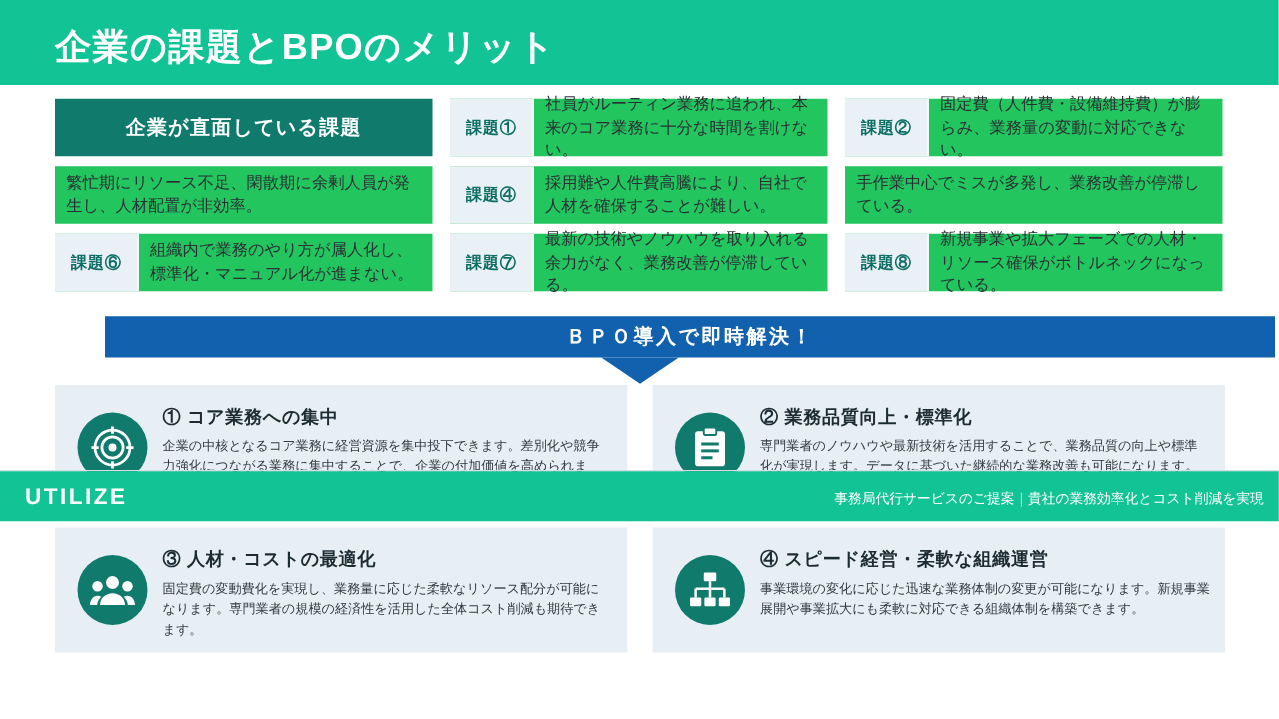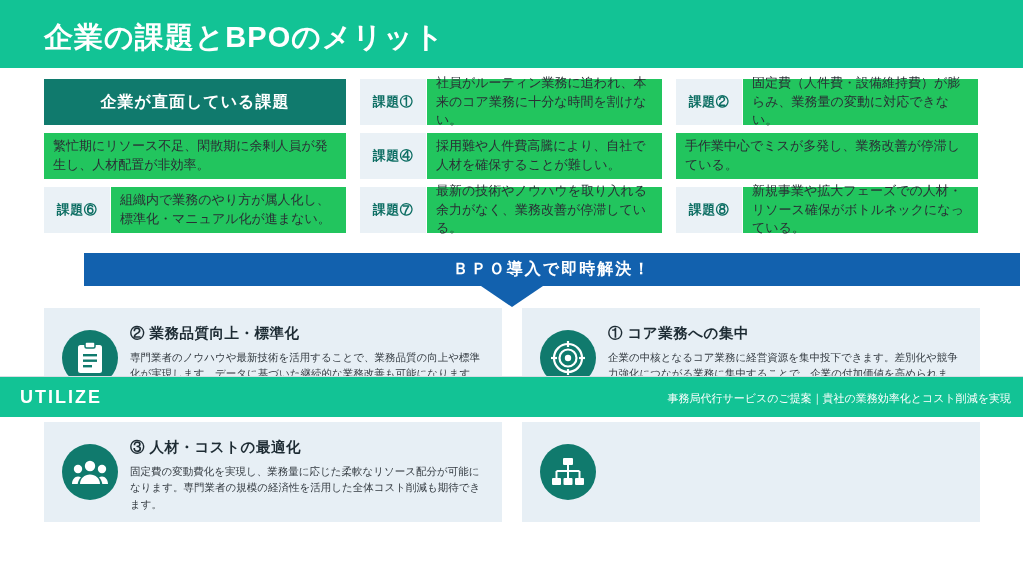--- a/index.html
+++ b/index.html
@@ -263,52 +263,52 @@
         <div class="issue-text">新規事業や拡大フェーズでの人材・リソース確保がボトルネックになっている。</div>
       </div>
     </div>
 
   </div>
 
   <div class="banner">ＢＰＯ導入で即時解決！</div>
   <div class="banner-arrow"></div>
 
   <div class="benefits">
-
-    <div class="benefit">
-      <div class="benefit-icon">
-        <svg width="32" height="34" viewBox="0 0 32 34">
-          <rect x="4" y="4" width="24" height="28" rx="2.5" fill="#ffffff"></rect>
-          <rect x="11" y="1" width="10" height="6" rx="1.5" fill="#ffffff" stroke="#107a6d" stroke-width="1.5"></rect>
-          <rect x="9" y="13" width="14" height="2.4" fill="#107a6d"></rect>
-          <rect x="9" y="18.5" width="14" height="2.4" fill="#107a6d"></rect>
-          <rect x="9" y="24" width="9" height="2.4" fill="#107a6d"></rect>
-        </svg>
-      </div>
-      <div class="benefit-body">
-        <div class="benefit-title">② 業務品質向上・標準化</div>
-        <div class="benefit-text">専門業者のノウハウや最新技術を活用することで、業務品質の向上や標準化が実現します。データに基づいた継続的な業務改善も可能になります。</div>
-      </div>
-    </div>
 
     <div class="benefit">
       <div class="benefit-icon">
         <svg width="34" height="34" viewBox="0 0 34 34">
           <circle cx="17" cy="17" r="14" fill="none" stroke="#ffffff" stroke-width="2.2"></circle>
           <circle cx="17" cy="17" r="8.5" fill="none" stroke="#ffffff" stroke-width="2.2"></circle>
           <circle cx="17" cy="17" r="3.2" fill="#ffffff"></circle>
           <line x1="17" y1="0" x2="17" y2="6" stroke="#ffffff" stroke-width="2.2"></line>
           <line x1="17" y1="28" x2="17" y2="34" stroke="#ffffff" stroke-width="2.2"></line>
           <line x1="0" y1="17" x2="6" y2="17" stroke="#ffffff" stroke-width="2.2"></line>
           <line x1="28" y1="17" x2="34" y2="17" stroke="#ffffff" stroke-width="2.2"></line>
         </svg>
       </div>
       <div class="benefit-body">
         <div class="benefit-title">① コア業務への集中</div>
         <div class="benefit-text">企業の中核となるコア業務に経営資源を集中投下できます。差別化や競争力強化につながる業務に集中することで、企業の付加価値を高められます。</div>
+      </div>
+    </div>
+
+    <div class="benefit">
+      <div class="benefit-icon">
+        <svg width="32" height="34" viewBox="0 0 32 34">
+          <rect x="4" y="4" width="24" height="28" rx="2.5" fill="#ffffff"></rect>
+          <rect x="11" y="1" width="10" height="6" rx="1.5" fill="#ffffff" stroke="#107a6d" stroke-width="1.5"></rect>
+          <rect x="9" y="13" width="14" height="2.4" fill="#107a6d"></rect>
+          <rect x="9" y="18.5" width="14" height="2.4" fill="#107a6d"></rect>
+          <rect x="9" y="24" width="9" height="2.4" fill="#107a6d"></rect>
+        </svg>
+      </div>
+      <div class="benefit-body">
+        <div class="benefit-title">② 業務品質向上・標準化</div>
+        <div class="benefit-text">専門業者のノウハウや最新技術を活用することで、業務品質の向上や標準化が実現します。データに基づいた継続的な業務改善も可能になります。</div>
       </div>
     </div>
 
     <div class="benefit">
       <div class="benefit-icon">
         <svg width="36" height="28" viewBox="0 0 36 28">
           <circle cx="18" cy="8" r="5.2" fill="#ffffff"></circle>
           <path d="M8 26c0-5.5 4.5-9.5 10-9.5s10 4 10 9.5z" fill="#ffffff"></path>
           <circle cx="6" cy="11" r="4.2" fill="#ffffff"></circle>
           <path d="M0 26c0-4.3 2.7-7.5 6-7.5 1.1 0 2.1.3 3 .9-1.9 1.7-3 3.9-3.3 6.6z" fill="#ffffff"></path>
@@ -329,20 +329,24 @@
           <rect x="1" y="21" width="9" height="7" rx="1" fill="#ffffff"></rect>
           <rect x="12.5" y="21" width="9" height="7" rx="1" fill="#ffffff"></rect>
           <rect x="24" y="21" width="9" height="7" rx="1" fill="#ffffff"></rect>
           <line x1="17" y1="8" x2="17" y2="14" stroke="#ffffff" stroke-width="2"></line>
           <line x1="5.5" y1="14" x2="28.5" y2="14" stroke="#ffffff" stroke-width="2"></line>
           <line x1="5.5" y1="14" x2="5.5" y2="21" stroke="#ffffff" stroke-width="2"></line>
           <line x1="17" y1="14" x2="17" y2="21" stroke="#ffffff" stroke-width="2"></line>
           <line x1="28.5" y1="14" x2="28.5" y2="21" stroke="#ffffff" stroke-width="2"></line>
         </svg>
       </div>
+      <div class="benefit-body">
+        <div class="benefit-title">④ スピード経営・柔軟な組織運営</div>
+        <div class="benefit-text">事業環境の変化に応じた迅速な業務体制の変更が可能になります。新規事業展開や事業拡大にも柔軟に対応できる組織体制を構築できます。</div>
+      </div>
     </div>
 
   </div>
 
   <div class="footer-divider"></div>
   <div class="footer">
     <div class="footer-logo">UTILIZE</div>
     <div class="footer-right">事務局代行サービスのご提案｜貴社の業務効率化とコスト削減を実現</div>
     <div class="footer-page">4</div>
   </div>

